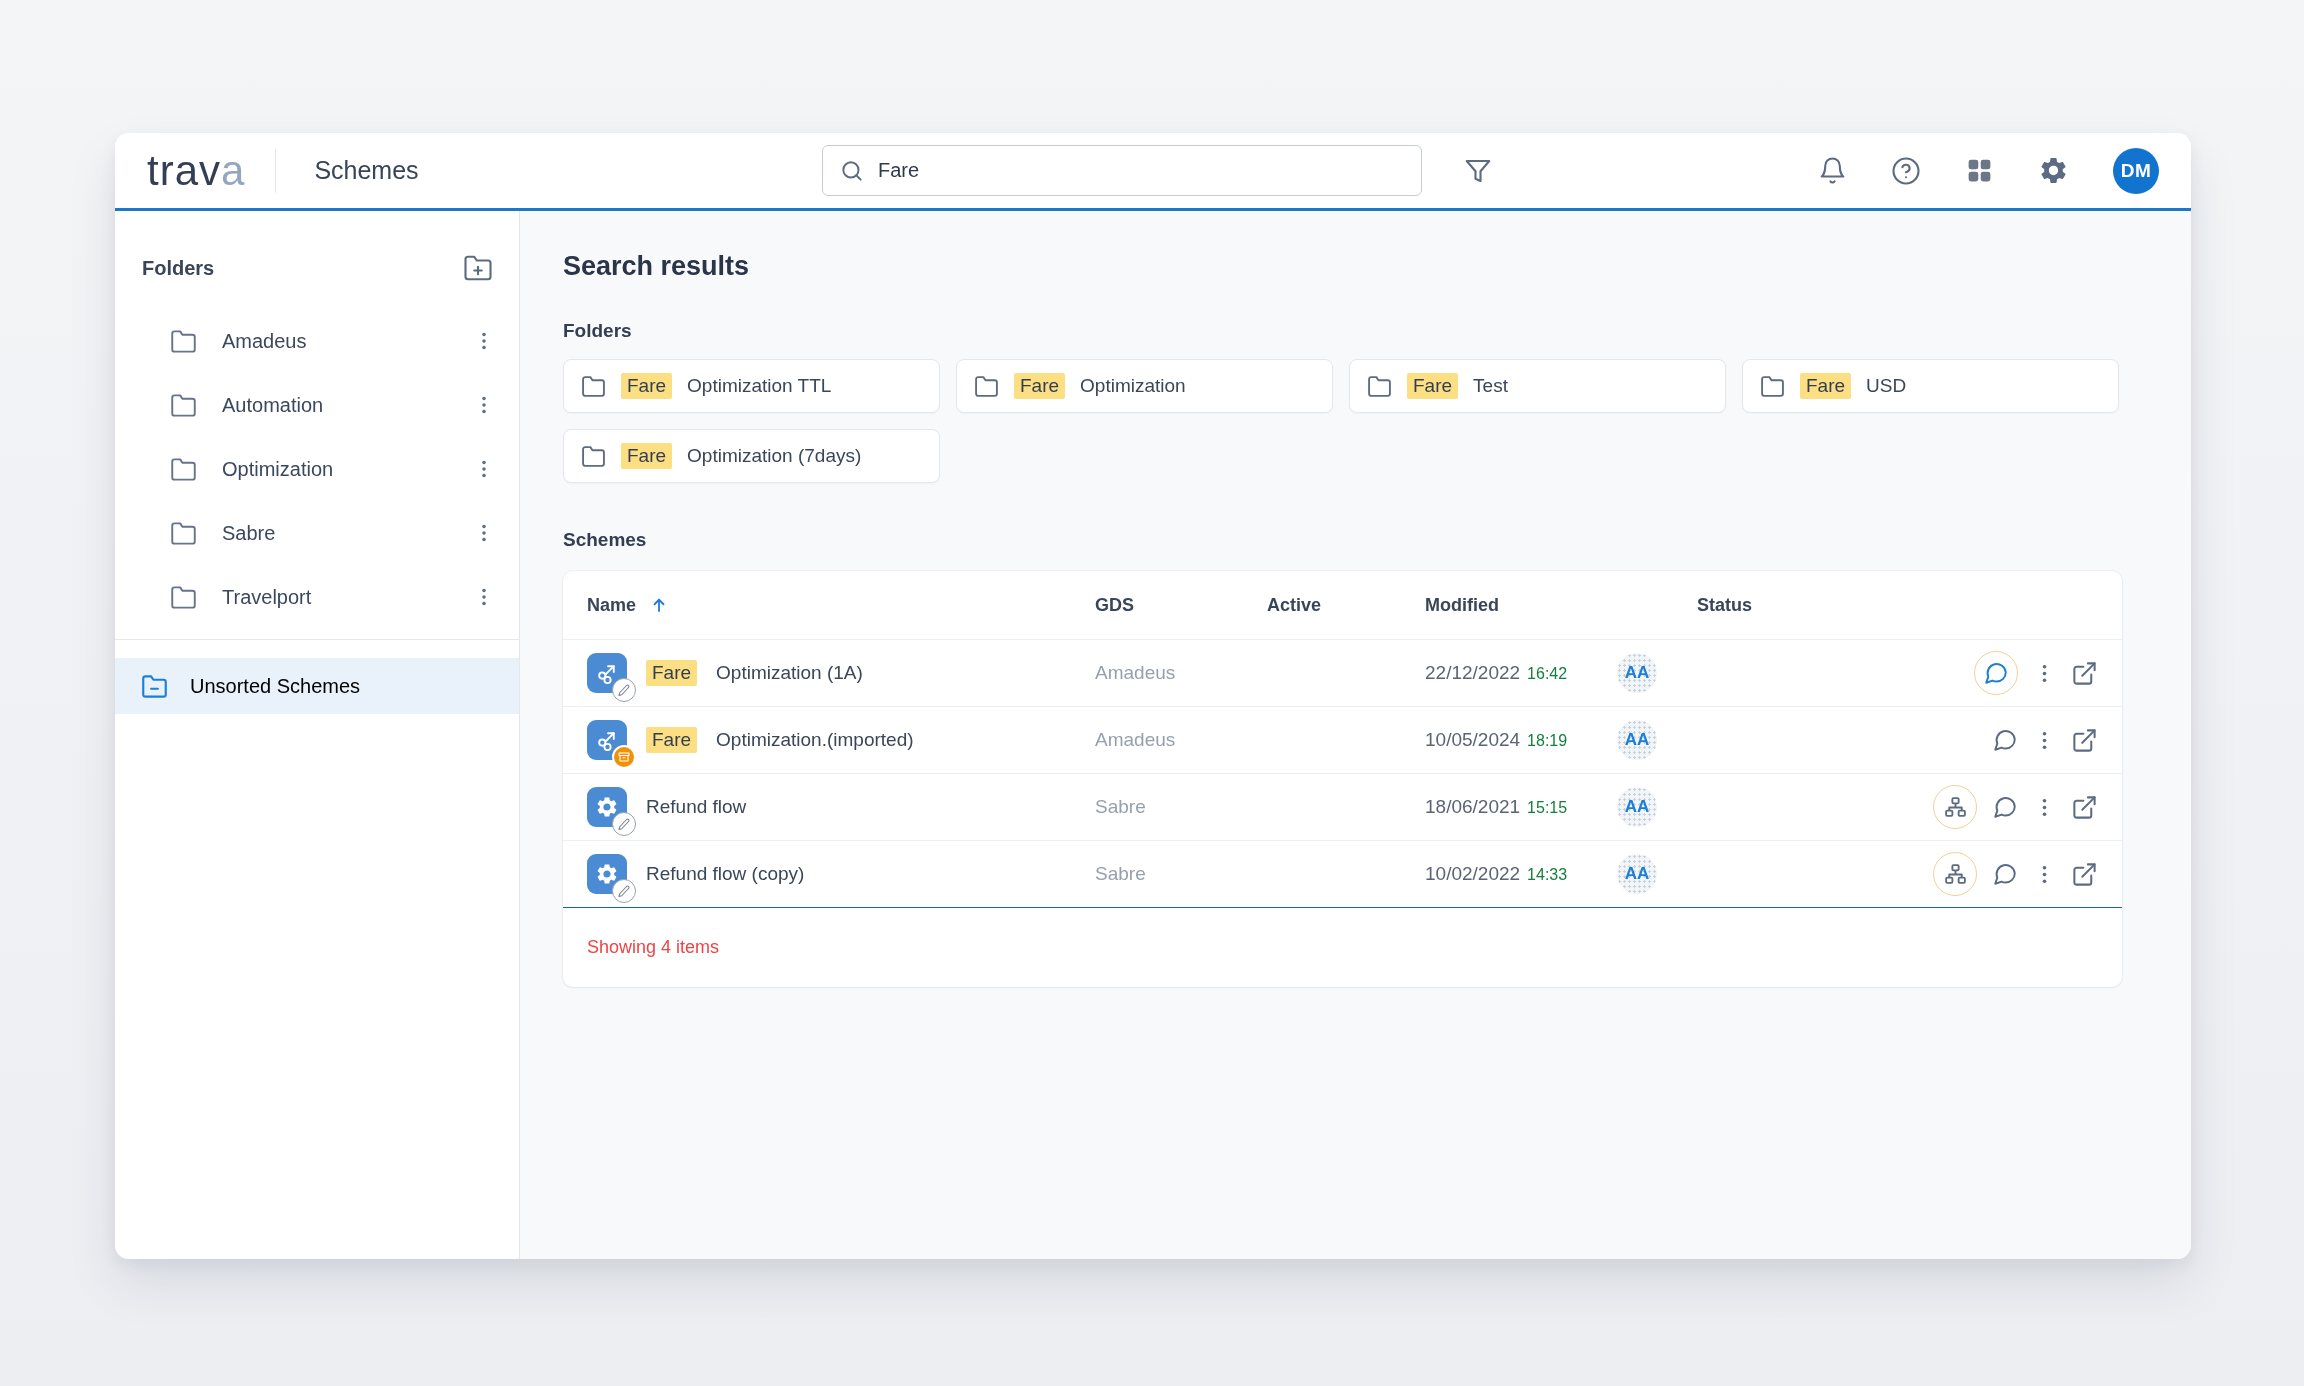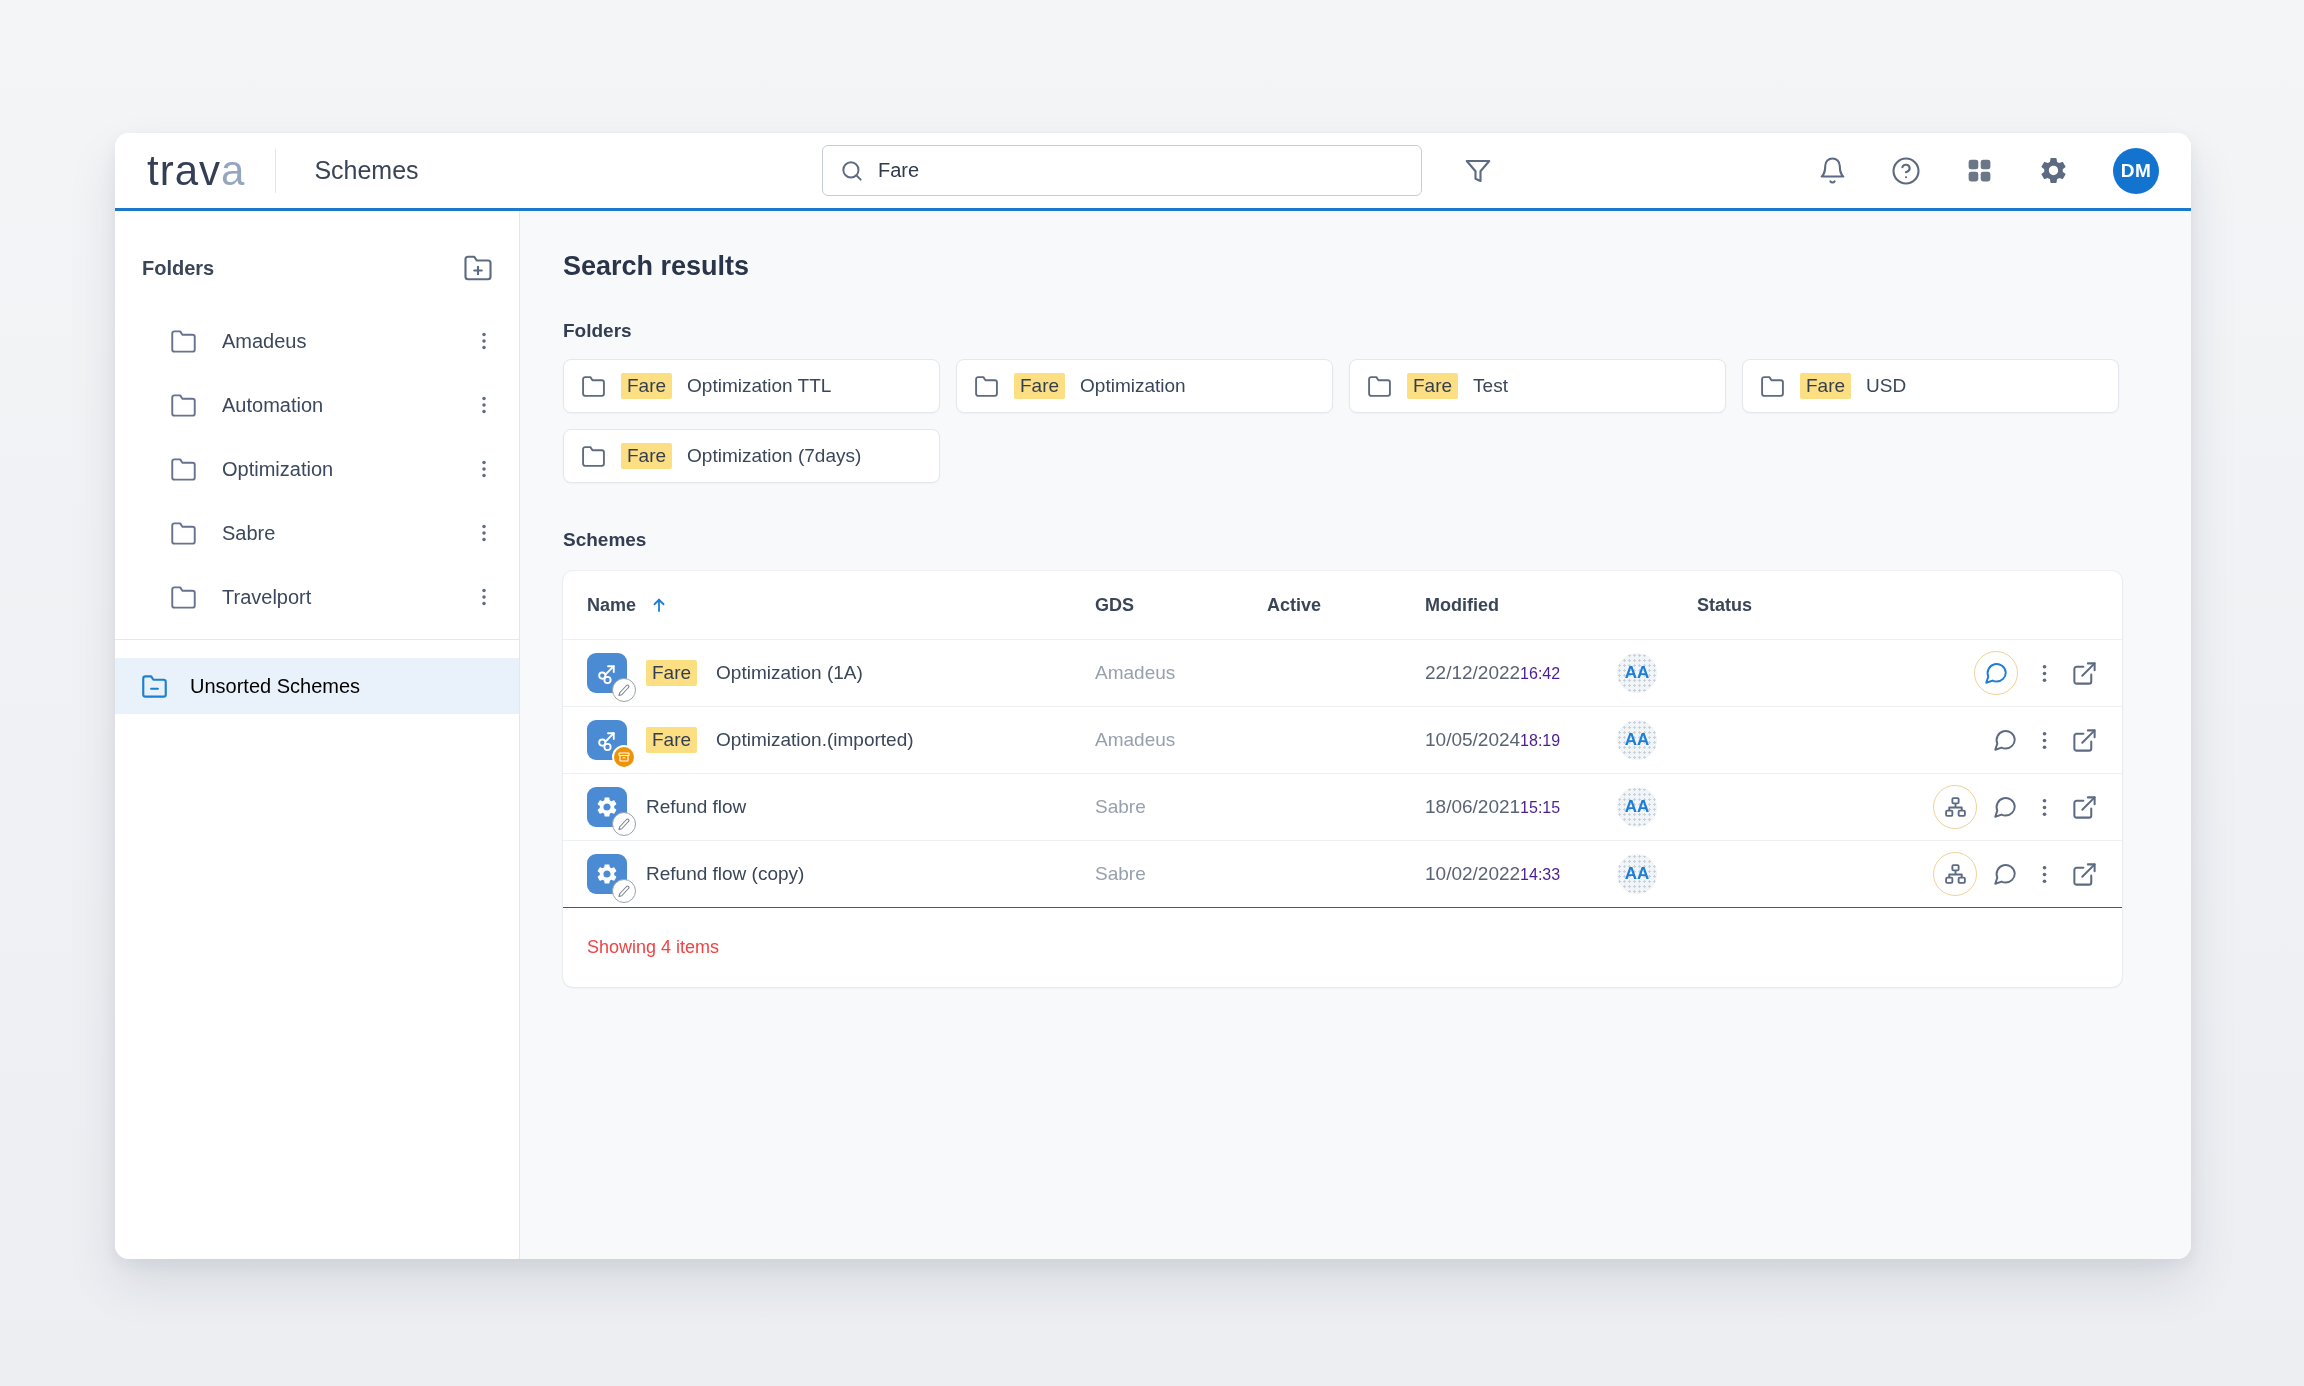--- a/index.html
+++ b/index.html
@@ -65,21 +65,21 @@
   .cell { padding-left:24px; }
   .cell-name { display:flex; align-items:center; gap:19px; font-size:19px; color:#333e52; white-space:nowrap; }
   .scheme-icon { width:40px; height:40px; flex:0 0 auto; background:#4a8bd4; border-radius:9px; position:relative;
     display:flex; align-items:center; justify-content:center; }
   .mini-badge { position:absolute; right:-9px; bottom:-9px; width:24px; height:24px; border-radius:50%;
     display:flex; align-items:center; justify-content:center; }
   .mini-badge.pencil { background:#fff; border:1.5px solid #99a2ae; }
   .mini-badge.orange { background:#ee9308; border:2px solid #fff; }
   .cell-gds { font-size:19px; color:#97a0ae; }
   .cell-mod { font-size:19px; color:#5a6475; white-space:nowrap; }
-  .cell-mod .time { font-size:16px; color:#4c1d95; }
+  .cell-mod .time { font-size:16px; color:#15803d; margin-left:7px; }
   .avatar-aa { width:40px; height:40px; border-radius:50%; display:flex; align-items:center; justify-content:center;
     color:#1c7ed6; font-weight:700; font-size:17px;
     background-color:#f2f5f8; background-image:radial-gradient(#c9d2dc 1.1px, transparent 1.3px); background-size:5px 5px; }
   .cell-status { display:flex; align-items:center; justify-content:flex-end; gap:15px; padding-right:24px; }
   .ring { width:44px; height:44px; border:1.5px solid #eed29a; border-radius:50%; display:flex; align-items:center; justify-content:center; }
   .t-foot { height:80px; border-top:1px solid #0f766e; display:flex; align-items:center; padding-left:24px;
     font-size:18px; color:#ef4444; }
 </style>
 </head>
 <body>

